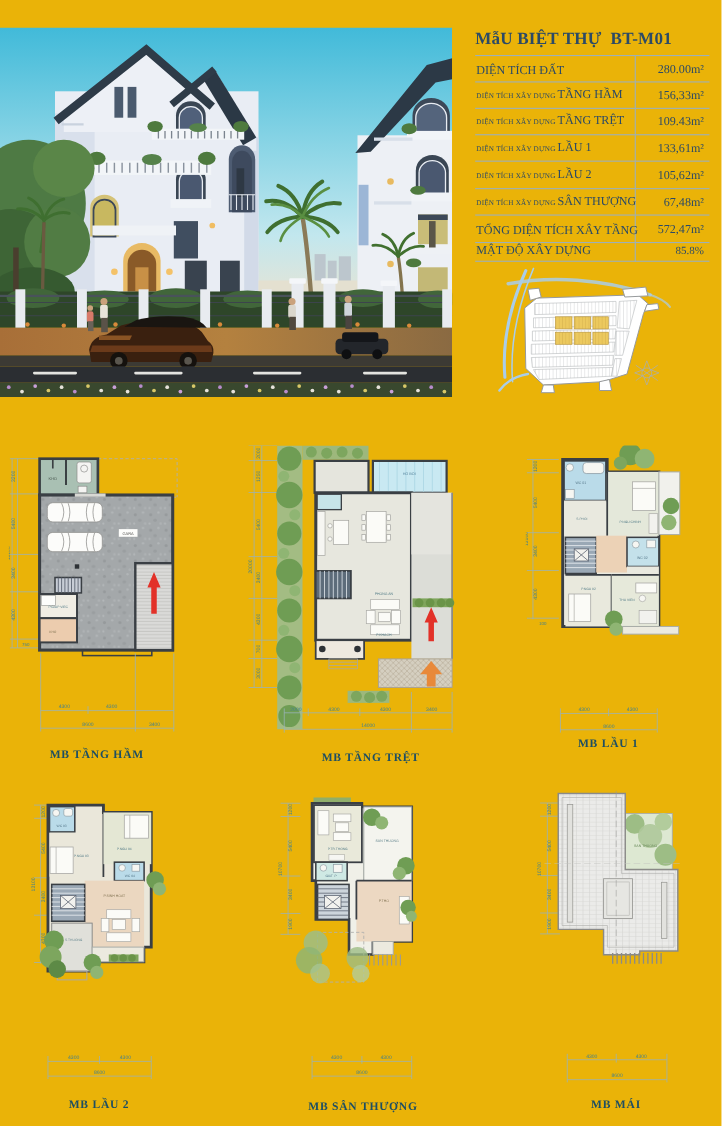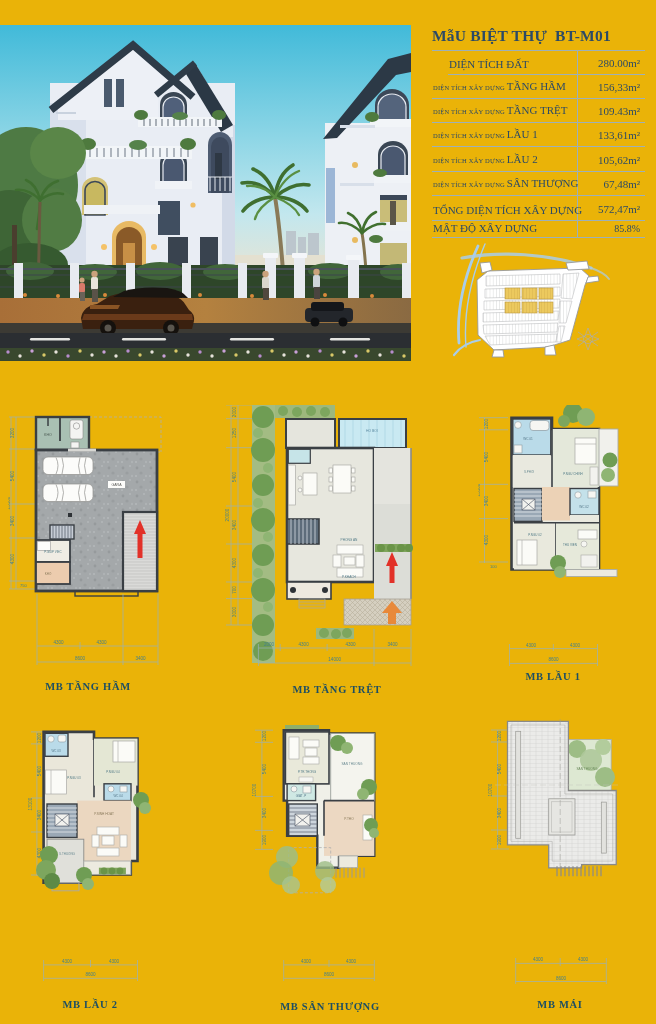--- a/index.html
+++ b/index.html
@@ -365,21 +365,21 @@
 </div>
 
 <div class="abs" style="left:432px;top:27px;width:213px;">
 
   <div style="font-size:15.5px;font-weight:bold;color:#2c4a66;letter-spacing:0.2px;">MẫU BIỆT THỰ&nbsp; BT-M01</div>
 
   <div style="position:relative;margin-top:5px;border-top:1px solid #9db0b8;">
 
     <div style="position:absolute;left:145px;top:0;width:1px;height:187px;background:#9db0b8;"></div>
 
-    <div class="trow" style="height:23.5px;margin-left:16px;">
+    <div class="trow" style="height:23.5px;">
           <span class="lb" style="position:absolute;left:1px;bottom:4px;">DIỆN TÍCH ĐẤT</span>
           <span class="tv">280.00m²</span>
         </div>
 
     <div class="trow" style="height:24px;">
           <span style="position:absolute;left:1px;bottom:4px;white-space:nowrap;"><span class="ls">DIỆN TÍCH XÂY DỰNG </span><span class="lb">TẦNG HẦM</span></span>
           <span class="tv">156,33m²</span>
         </div>
 
     <div class="trow" style="height:24px;">
@@ -396,21 +396,21 @@
           <span style="position:absolute;left:1px;bottom:4px;white-space:nowrap;"><span class="ls">DIỆN TÍCH XÂY DỰNG </span><span class="lb">LẦU 2</span></span>
           <span class="tv">105,62m²</span>
         </div>
 
     <div class="trow" style="height:24.5px;">
           <span style="position:absolute;left:1px;bottom:4px;white-space:nowrap;"><span class="ls">DIỆN TÍCH XÂY DỰNG </span><span class="lb">SÂN THƯỢNG</span></span>
           <span class="tv">67,48m²</span>
         </div>
 
     <div class="trow" style="height:24.5px;">
-          <span class="lb" style="position:absolute;left:1px;bottom:4px;">TỔNG DIỆN TÍCH XÂY DỰNG</span>
+          <span class="lb" style="position:absolute;left:1px;bottom:4px;">TỔNG DIỆN TÍCH XÂY TẦNG</span>
           <span class="tv">572,47m²</span>
         </div>
 
     <div class="trow" style="height:17.5px;text-align:right;">
           <span class="lb" style="position:absolute;left:1px;bottom:3px;">MẬT ĐỘ XÂY DỰNG</span>
           <span class="tv" style="font-size:10px;bottom:3px;">85.8%</span>
         </div>
   </div>
 </div>
 

